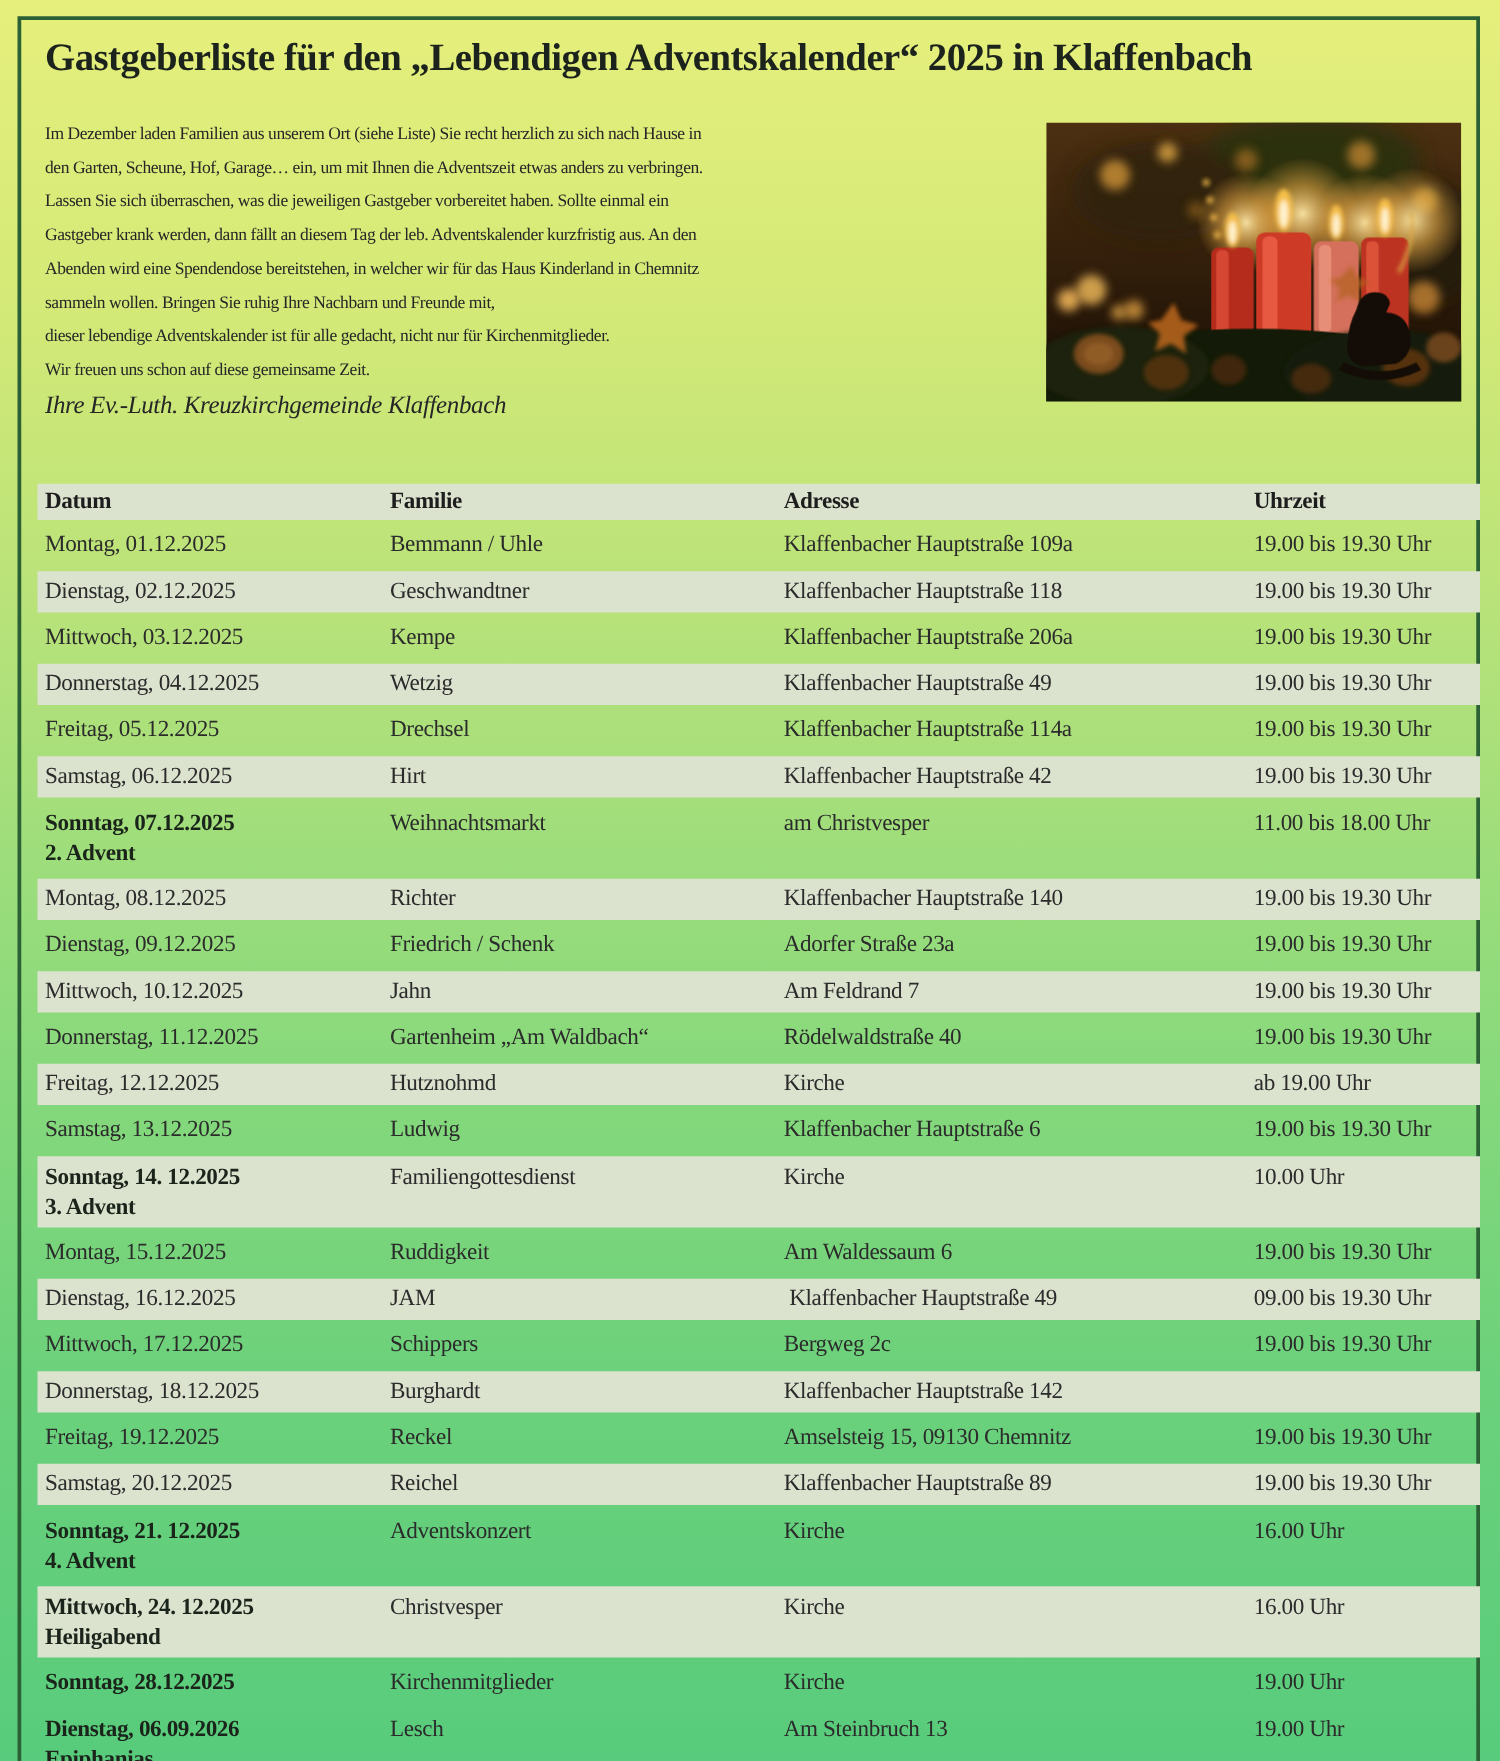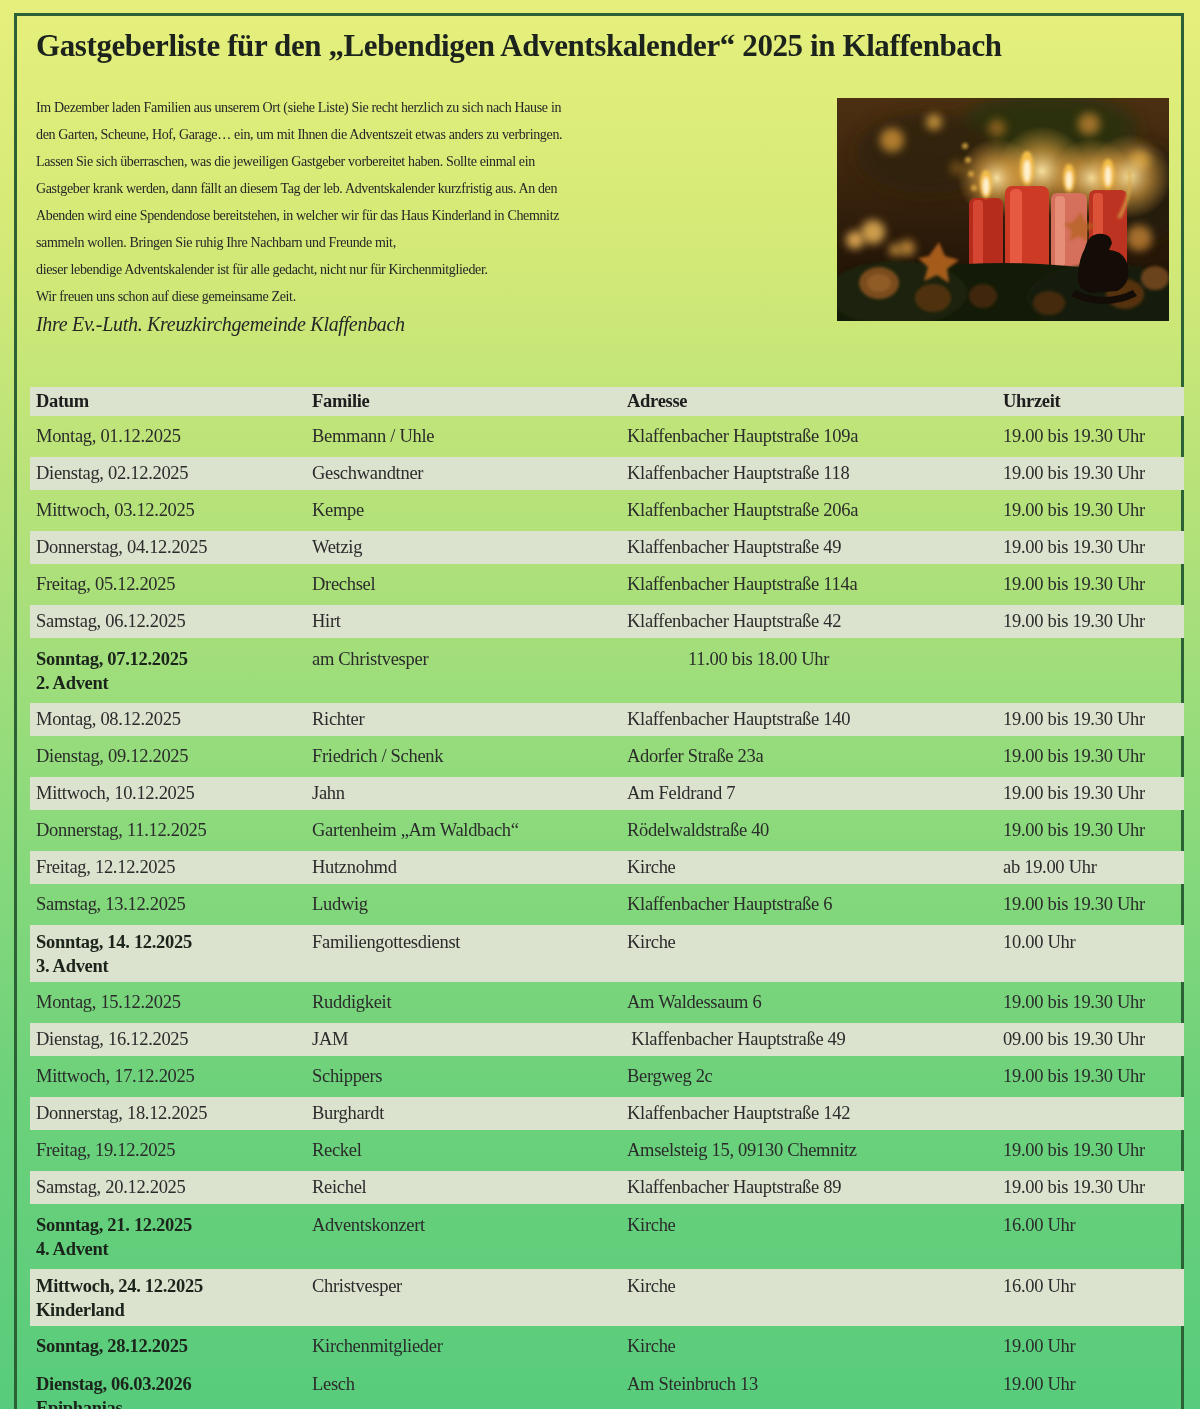--- a/index.html
+++ b/index.html
@@ -237,20 +237,21 @@
     </div>
     <div class="c c-family">Hirt</div>
     <div class="c c-address">Klaffenbacher Hauptstraße 42</div>
     <div class="c c-time">19.00 bis 19.30 Uhr</div>
   </div>
         <div class="row bold-date two-line">
     <div class="c c-date">
       <div>Sonntag, 07.12.2025</div>
       <div class="sub">2. Advent</div>
     </div>
+    <div class="c c-family">Weihnachtsmarkt</div>
     <div class="c c-address">am Christvesper</div>
     <div class="c c-time">11.00 bis 18.00 Uhr</div>
   </div>
         <div class="row striped">
     <div class="c c-date">
       <div>Montag, 08.12.2025</div>
 
     </div>
     <div class="c c-family">Richter</div>
     <div class="c c-address">Klaffenbacher Hauptstraße 140</div>
@@ -369,38 +370,38 @@
       <div>Sonntag, 21. 12.2025</div>
       <div class="sub">4. Advent</div>
     </div>
     <div class="c c-family">Adventskonzert</div>
     <div class="c c-address">Kirche</div>
     <div class="c c-time">16.00 Uhr</div>
   </div>
         <div class="row striped bold-date two-line">
     <div class="c c-date">
       <div>Mittwoch, 24. 12.2025</div>
-      <div class="sub">Kinderland</div>
+      <div class="sub">Heiligabend</div>
     </div>
     <div class="c c-family">Christvesper</div>
     <div class="c c-address">Kirche</div>
     <div class="c c-time">16.00 Uhr</div>
   </div>
         <div class="row bold-date">
     <div class="c c-date">
       <div>Sonntag, 28.12.2025</div>
 
     </div>
     <div class="c c-family">Kirchenmitglieder</div>
     <div class="c c-address">Kirche</div>
     <div class="c c-time">19.00 Uhr</div>
   </div>
         <div class="row bold-date two-line">
     <div class="c c-date">
-      <div>Dienstag, 06.03.2026</div>
+      <div>Dienstag, 06.09.2026</div>
       <div class="sub">Epiphanias</div>
     </div>
     <div class="c c-family">Lesch</div>
     <div class="c c-address">Am Steinbruch 13</div>
     <div class="c c-time">19.00 Uhr</div>
   </div>
       </div>
   </div>
 </div>
 

